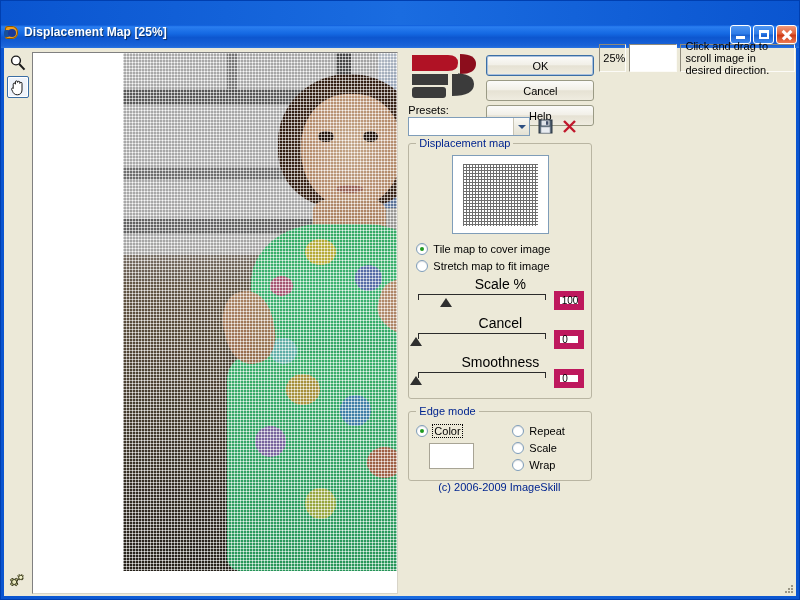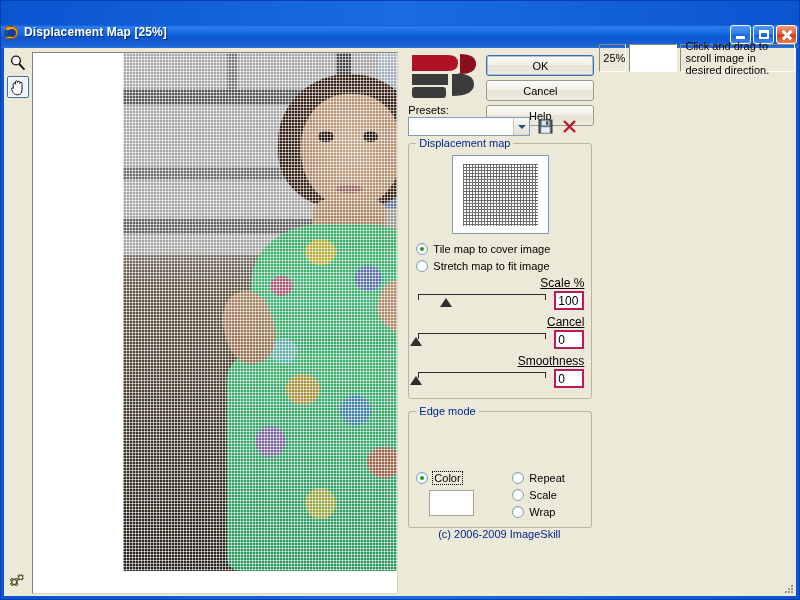--- a/index.html
+++ b/index.html
@@ -238,46 +238,46 @@
   .radio.on::after {
     content: ""; position: absolute;
     left: 3px; top: 3px; width: 4px; height: 4px;
     border-radius: 50%; background: #1f9a1f;
   }
   .radio-label { font-size: 11px; color: #000; }
   .radio-label.focus { outline: 1px dotted #000; padding: 0 1px; }
 
   
   .slider-block { margin-top: 2px; }
-  .slider-title { text-align: right; font-size: 12px; color:#000; height: 15px; text-decoration: underline; }
+  .slider-title { text-align: center; font-size: 14px; color:#000; height: 15px; }
   .slider-row { display: flex; align-items: flex-start; }
   .track-area { flex: 1 1 auto; position: relative; height: 22px; }
   .track {
     position: absolute; left: 2px; right: 4px; top: 3px; height: 6px;
     border-top: 1px solid #2b2b2b;
     border-left: 1px solid #2b2b2b;
     border-right: 1px solid #2b2b2b;
   }
   .thumb {
     position: absolute; top: 7px;
     width: 0; height: 0;
     border-left: 6px solid transparent;
     border-right: 6px solid transparent;
     border-bottom: 9px solid #2f2f2f;
     transform: translateX(-6px);
   }
   .spin {
     flex: 0 0 30px; height: 19px; margin-left: 4px;
-    background: #fff; border: 2px solid #be185d;
-    font-size: 12px; color: #000;
+    background: #fff; border: 6px solid #be185d;
+    font-size: 10px; color: #000;
     display: flex; align-items: center; padding-left: 2px;
   }
 
   
-  .edge-grid { display: flex; margin-top: 47px; }
+  .edge-grid { display: flex; }
   .edge-left { flex: 0 0 96px; }
   .edge-right { flex: 1 1 auto; }
   .color-swatch {
     width: 45px; height: 26px; margin: 4px 0 0 13px;
     background: #ffffff; border: 1px solid #a8a495;
   }
   .copyright {
     text-align: center; color: #00248f; font-size: 11px;
     margin-top: 0;
   }

